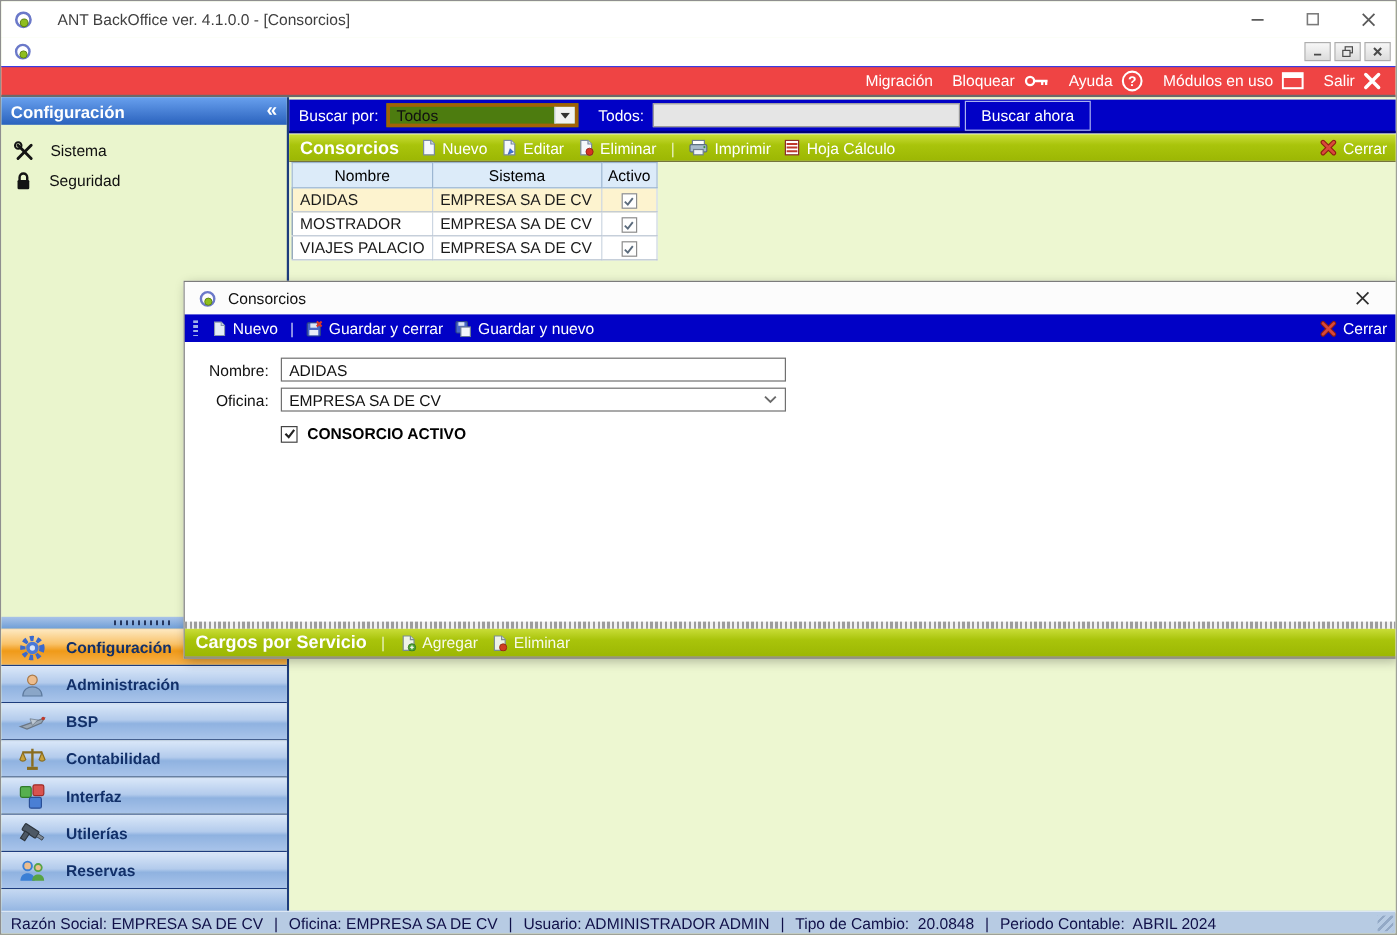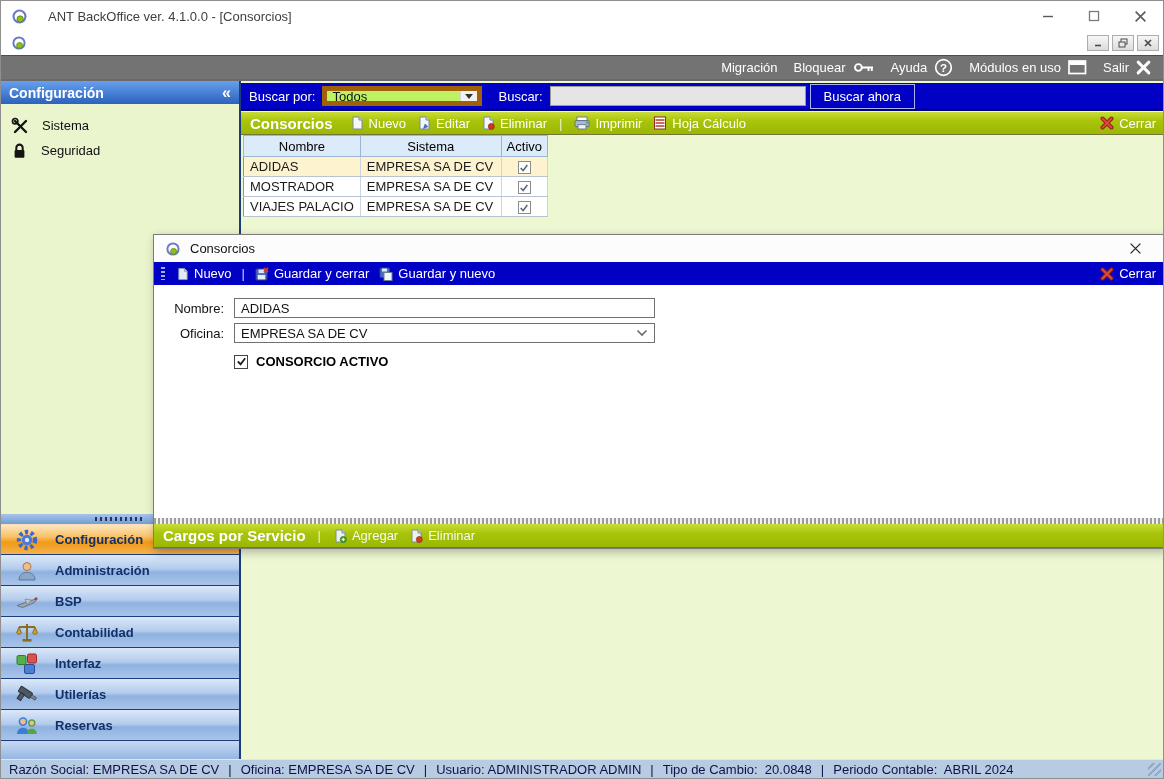--- a/index.html
+++ b/index.html
@@ -9,21 +9,21 @@
   .titlebar{position:absolute;left:0;top:0;width:100%;height:30px;background:#ffffff;display:flex;align-items:center;}
   .tb-title{margin-left:20px;font-size:13px;color:#3f3f3f;}
   .tb-controls{margin-left:auto;display:flex;height:100%;}
   .tb-btn{width:46px;height:100%;display:flex;align-items:center;justify-content:center;}
   
   .menurow{position:absolute;left:0;top:30px;width:100%;height:24px;background:#ffffff;display:flex;align-items:center;}
   .mdi-controls{margin-left:auto;margin-right:4px;display:flex;gap:3px;}
   .mdi-btn{width:22px;height:16px;background:linear-gradient(#f7f7f7,#dcdcdc);border:1px solid #adadad;
            display:flex;align-items:center;justify-content:center;box-sizing:border-box;}
   
-  .topbar{position:absolute;left:0;top:54px;width:100%;height:26px;background:#737373;
+  .topbar{position:absolute;left:0;top:54px;width:100%;height:26px;background:#ef4444;
           border-top:1px solid #3a3ae2;border-bottom:2px solid #6a6a6a;box-sizing:border-box;
           display:flex;align-items:center;justify-content:flex-end;gap:16px;padding-right:12px;
           color:#fff;font-size:13px;}
   .topbar .item{display:flex;align-items:center;gap:7px;}
   
   .sidebar{position:absolute;left:0;top:80px;width:240px;height:680px;background:#eaf5cd;
            border-right:2px solid #1d3c7d;box-sizing:border-box;display:flex;flex-direction:column;}
   .sb-header{flex:0 0 23px;background:linear-gradient(#68a0ee,#2a62bd);color:#fff;font-weight:bold;
              font-size:14px;display:flex;align-items:center;padding:0 8px;}
   .sb-collapse{margin-left:auto;font-size:16px;line-height:14px;}
@@ -34,21 +34,21 @@
   .nav-btn{flex:0 0 31px;box-sizing:border-box;border-bottom:1px solid #1d3c7d;border-top:1px solid rgba(255,255,255,.6);
            background:linear-gradient(#d8e6f8,#b3cbec 45%,#8fb2e0 55%,#a9c4ea);
            display:flex;align-items:center;gap:15px;padding-left:13px;font-size:13px;font-weight:bold;color:#123069;}
   .nav-btn.selected{background:linear-gradient(#fde7bd,#f9c269 40%,#f09a18 60%,#f6b24d);}
   .nav-filler{flex:1;background:linear-gradient(#c6d9f2,#8fb2e0);}
   .nav-ico{width:26px;display:flex;justify-content:center;}
   
   .mdi{position:absolute;left:240px;top:80px;width:924px;height:680px;background:#edf7d1;}
   .searchbar{position:absolute;left:0;top:2px;width:100%;height:28px;background:#0101c6;display:flex;align-items:center;
              color:#fff;font-size:13px;box-sizing:border-box;padding-left:8px;border-bottom:2px solid #000078;}
-  .combo{margin-left:7px;width:160px;height:20px;background:#bef264;border:5px solid #a16207;display:flex;align-items:center;
+  .combo{margin-left:7px;width:160px;height:20px;background:#4d7c0f;border:3px solid #a16207;display:flex;align-items:center;
          color:#111;padding-left:5px;box-sizing:border-box;}
   .combo .arrowbox{margin-left:auto;width:16px;height:100%;display:flex;align-items:center;justify-content:center;
          border-left:1px solid #ccd6e2;background:#f2f2f2;}
   .search-label2{margin-left:16px;}
   .search-input{margin-left:7px;width:256px;height:20px;background:#e5e5e5;border:1px solid #9a9a9a;box-sizing:border-box;
                 color:#111;padding-left:4px;display:flex;align-items:center;}
   .search-btn{margin-left:4px;height:23px;padding:0 13px;border:1px solid #aab2f0;color:#fff;font-size:13px;
               display:flex;align-items:center;background:#0101c6;}
   .greenbar{position:absolute;left:0;top:31px;width:100%;height:23px;
             background:linear-gradient(#c9dd38,#a9c40b 40%,#9cb703);border-bottom:1px solid #74743c;
@@ -298,21 +298,21 @@
     <div class="searchbar">
       <span>Buscar por:</span>
       <div class="combo">
         <span>Todos</span>
         <span class="arrowbox">
           <svg width="8" height="5" viewBox="0 0 8 5">
               <path d="M0 0 H8 L4 5 Z" fill="#333"></path>
             </svg>
         </span>
       </div>
-      <span class="search-label2">Buscar:</span>
+      <span class="search-label2">Todos:</span>
       <div class="search-input"></div>
       <div class="search-btn">Buscar ahora</div>
     </div>
 
     <div class="greenbar">
       <span class="gb-title">Consorcios</span>
       <div class="gb-item">
         <svg width="14" height="14" viewBox="0 0 14 14">
             <path d="M3 1 h6 l3 3 v9 h-9 z" fill="#f5f8fb" stroke="#7a8aa0"></path>
             <path d="M9 1 v3 h3" fill="#d7e2ee" stroke="#7a8aa0"></path>

